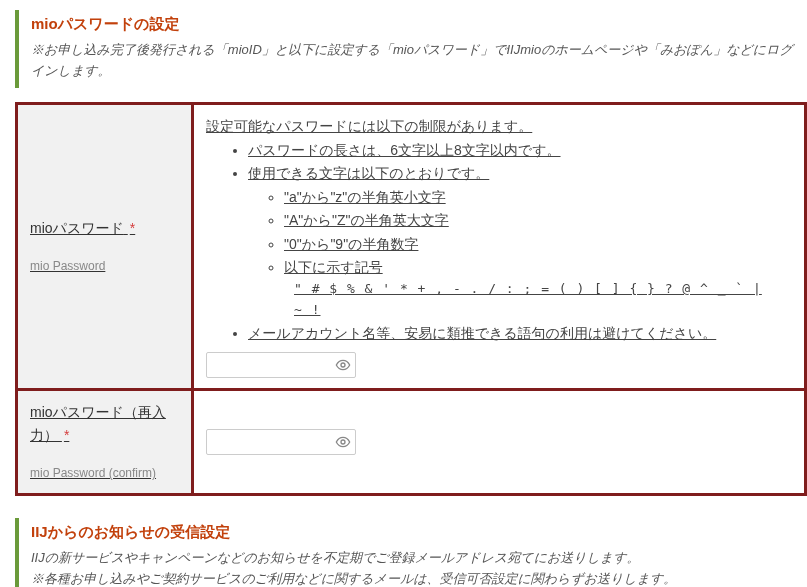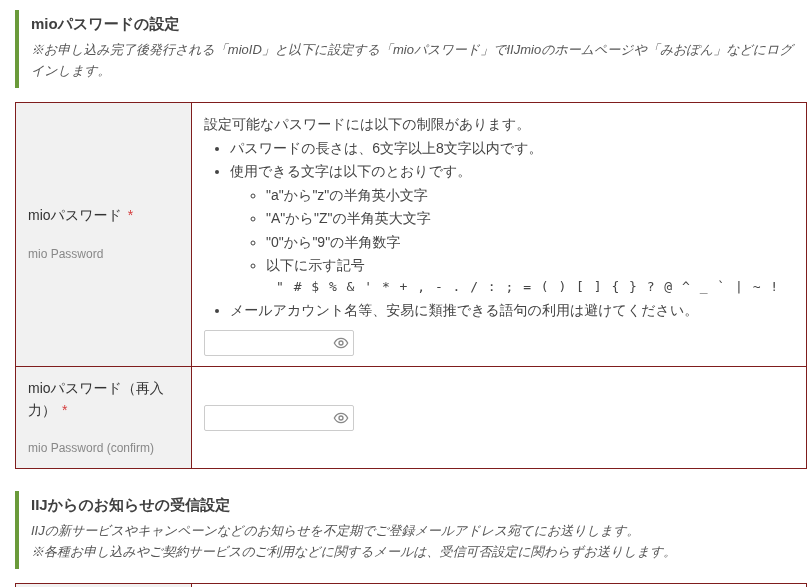--- a/index.html
+++ b/index.html
@@ -14,51 +14,52 @@
     overflow: hidden;
   }
   .section-header {
     border-left: 4px solid #6a9a3a;
     padding: 2px 12px 6px 12px;
     margin: 0 0 14px 0;
   }
   .section-title {
     font-size: 15px;
     font-weight: bold;
-    color: #404040;
+    color: #c2410c;
     margin-bottom: 4px;
   }
   .section-desc {
     font-size: 13px;
     color: #555;
     font-style: italic;
   }
   table.form-table {
     width: 100%;
     border-collapse: collapse;
     margin-bottom: 22px;
   }
   table.form-table th, table.form-table td {
-    border: 1px solid #7f1d1d;
+    border: 3px solid #7f1d1d;
     padding: 10px 12px;
     vertical-align: middle;
     text-align: left;
+    text-decoration: underline;
   }
   table.form-table th {
     background: #f1f1f1;
     width: 176px;
     font-weight: normal;
     color: #333;
   }
   .label-main { font-size: 14px; color:#333; }
   .label-sub { font-size: 12px; color: #888; margin-top:18px; display:block;}
   .required { color: #d43b3b; font-weight: normal; margin-left:2px;}
   .rules-intro { margin-bottom: 2px; }
   ul.outer { list-style: disc; padding-left: 26px; margin:2px 0 8px 0;}
-  ul.outer > li { margin: 1px 0; }
+  ul.outer > li { margin: 1px 16px; }
   ul.inner { list-style: circle; padding-left: 36px; }
   ul.inner > li { margin: 1px 0; }
   .symbols { padding-left: 46px; font-family: monospace; letter-spacing:1px; font-size:13px;}
   .pw-input-wrap { position: relative; display:inline-block; }
   input.pw {
     width: 150px;
     height: 26px;
     border: 1px solid #ccc;
     border-radius: 2px;
     padding: 2px 26px 2px 6px;

